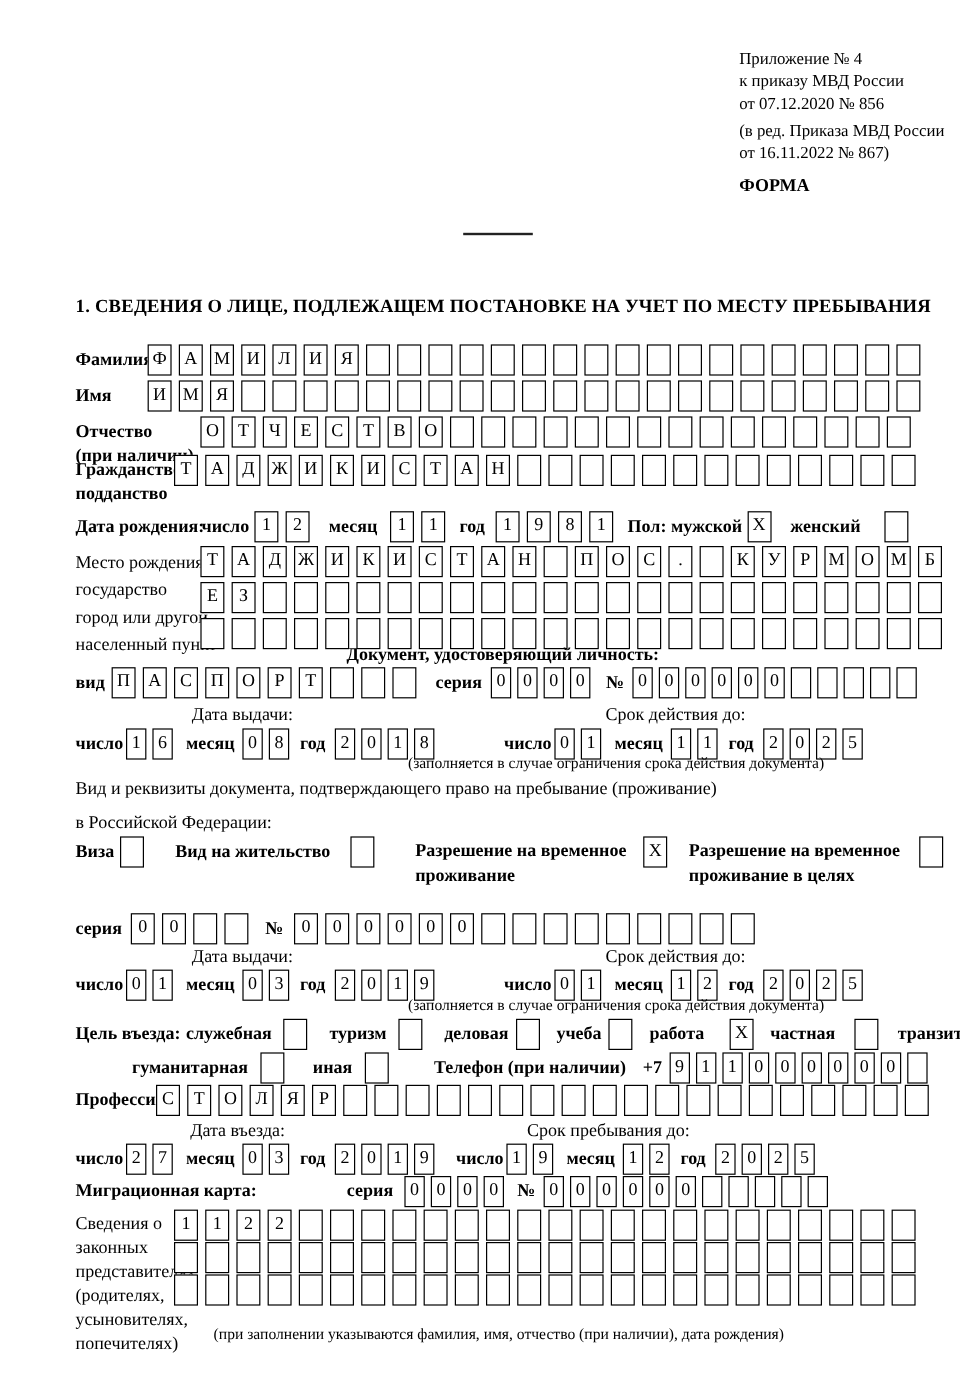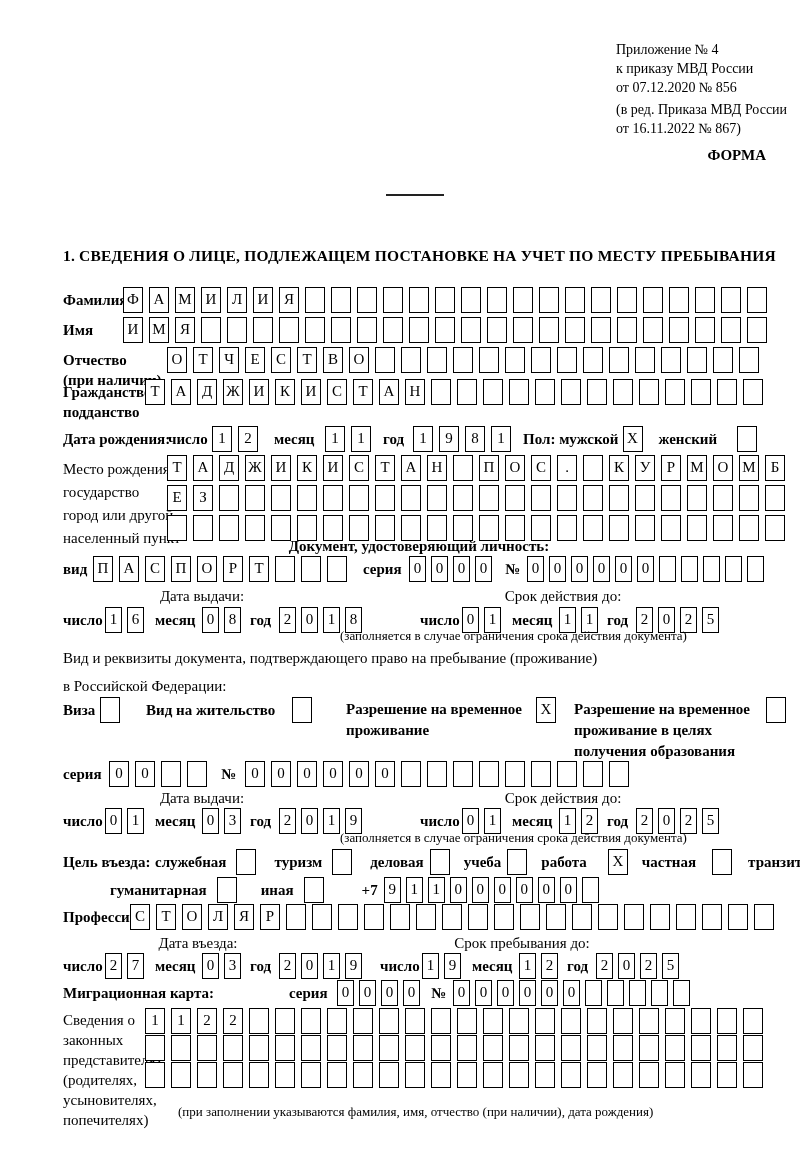--- a/index.html
+++ b/index.html
@@ -33,21 +33,21 @@
 
 <div>
 
   <div class="abs appendix" style="top:40px;left:616px">
     <div>Приложение № 4</div>
     <div>к приказу МВД России</div>
     <div>от 07.12.2020 № 856</div>
     <div style="margin-top:3px">(в ред. Приказа МВД России</div>
     <div>от 16.11.2022 № 867)</div>
   </div>
-  <div class="abs b" style="top:147px;left:616px;width:150px;text-align:right;font-size:15px">ФОРМА</div>
+  <div class="abs b" style="top:147px;left:616px;width:150px;text-align:left;font-size:15px">ФОРМА</div>
 
   <div class="abs title" style="top:179px;left:40px;width:740px">
     <div><span class="underline"></span></div>
   </div>
 
   <div class="abs b" style="top:247px;left:63px;font-size:15.5px;letter-spacing:0.2px">1. СВЕДЕНИЯ О ЛИЦЕ, ПОДЛЕЖАЩЕМ ПОСТАНОВКЕ НА УЧЕТ ПО МЕСТУ ПРЕБЫВАНИЯ</div>
 
   <div class="r" style="top:287px;left:63px">
     <span class="lbl" style="width:60px">Фамилия</span>
     <span class="cells">
@@ -392,21 +392,20 @@
     <span class="lbl optlines" style="width:178px;margin-right:12px">
       <span style="display:block">Разрешение на временное</span>
       <span style="display:block">проживание</span>
     </span>
     <span class="cells" style="margin-right:12px">
         <span class="cell">X</span>
       </span>
     <span class="lbl optlines" style="width:180px;margin-right:12px">
       <span style="display:block">Разрешение на временное</span>
       <span style="display:block">проживание в целях</span>
-      <span style="display:block">получения образования</span>
     </span>
     <span class="cells">
         <span class="cell"></span>
       </span>
   </div>
 
   <div class="r" style="top:761px;left:63px">
     <span class="lbl" style="width:40px;margin-right:6px">серия</span>
     <span class="cells">
         <span class="cell">0</span>
@@ -511,20 +510,21 @@
 
   <div class="r" style="top:877px;left:110px">
     <span class="lbl" style="margin-right:10px">гуманитарная</span>
     <span class="cells" style="margin-right:18px">
         <span class="cell"></span>
       </span>
     <span class="lbl" style="margin-right:10px">иная</span>
     <span class="cells" style="margin-right:32px">
         <span class="cell"></span>
       </span>
+    <span class="lbl" style="margin-right:14px">Телефон (при наличии)</span>
     <span class="lbl" style="margin-right:6px">+7</span>
     <span class="cells sm">
         <span class="cell">9</span>
         <span class="cell">1</span>
         <span class="cell">1</span>
         <span class="cell">0</span>
         <span class="cell">0</span>
         <span class="cell">0</span>
         <span class="cell">0</span>
         <span class="cell">0</span>
@@ -558,21 +558,21 @@
         <span class="cell"></span>
         <span class="cell"></span>
         <span class="cell"></span>
         <span class="cell"></span>
         <span class="cell"></span>
         <span class="cell"></span>
       </span>
   </div>
 
   <div class="dh" style="top:935px;left:198px">Дата въезда:</div>
-  <div class="dh" style="top:935px;left:522px">Срок пребывания до:</div>
+  <div class="dh" style="top:935px;left:507px">Срок пребывания до:</div>
 
   <div class="r" style="top:953px;left:63px">
     <span class="lbl" style="width:38px;margin-right:4px">число</span>
     <span class="cells sm">
         <span class="cell">2</span>
         <span class="cell">7</span>
       </span>
     <span class="lbl" style="width:43px;margin-left:6px;margin-right:4px">месяц</span>
     <span class="cells sm">
         <span class="cell">0</span>

